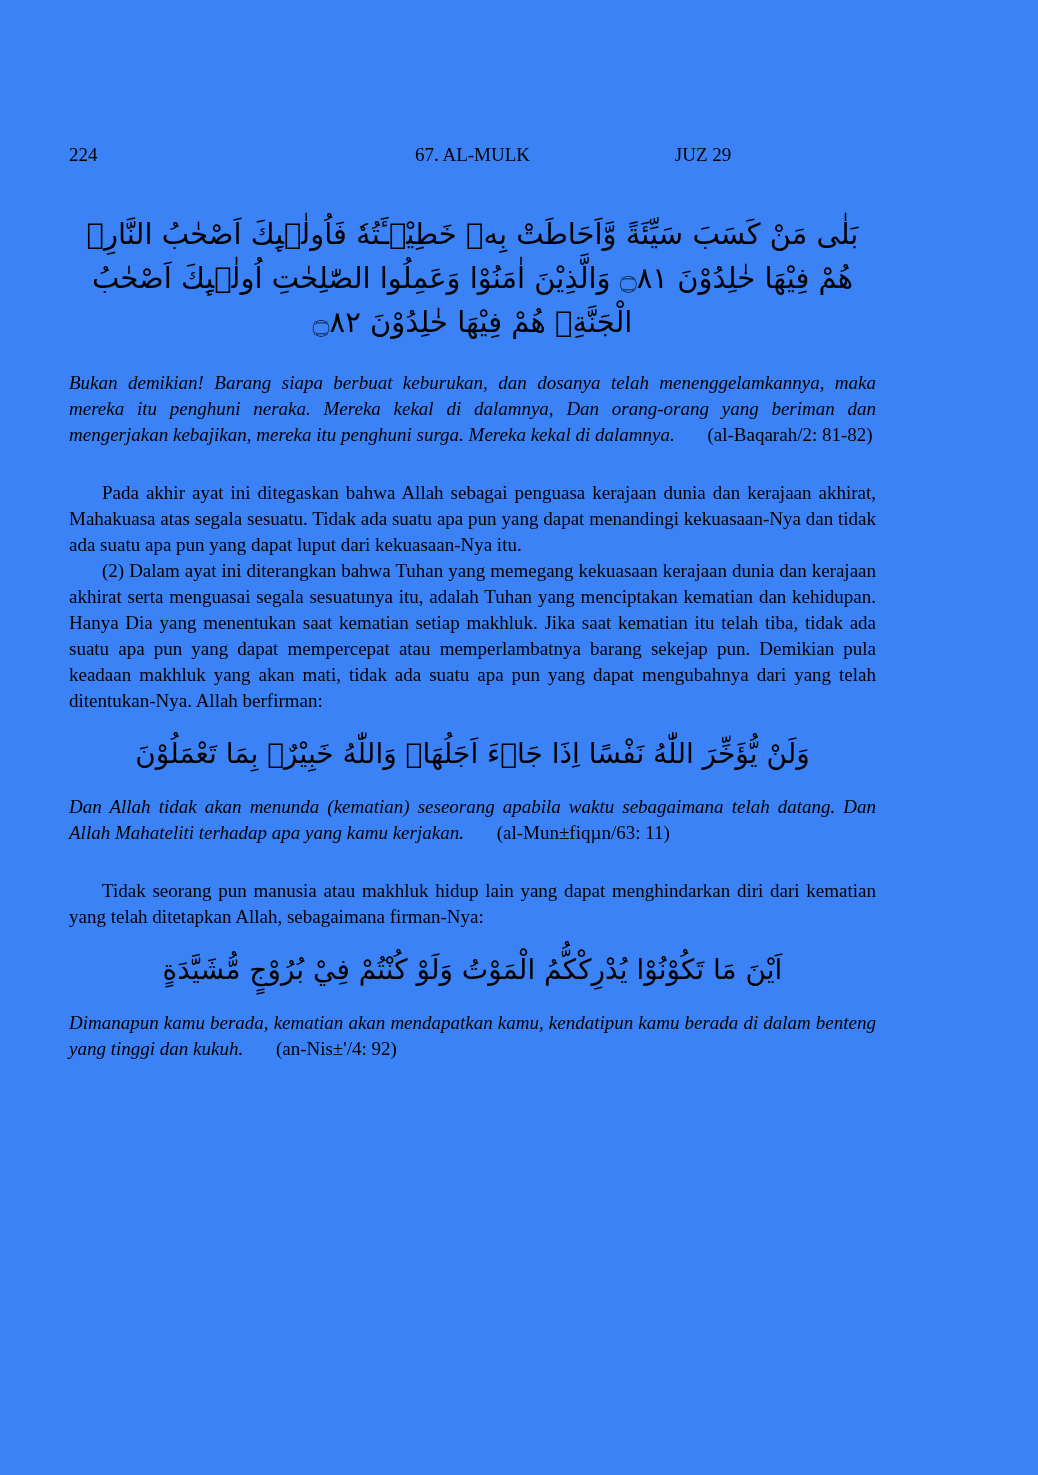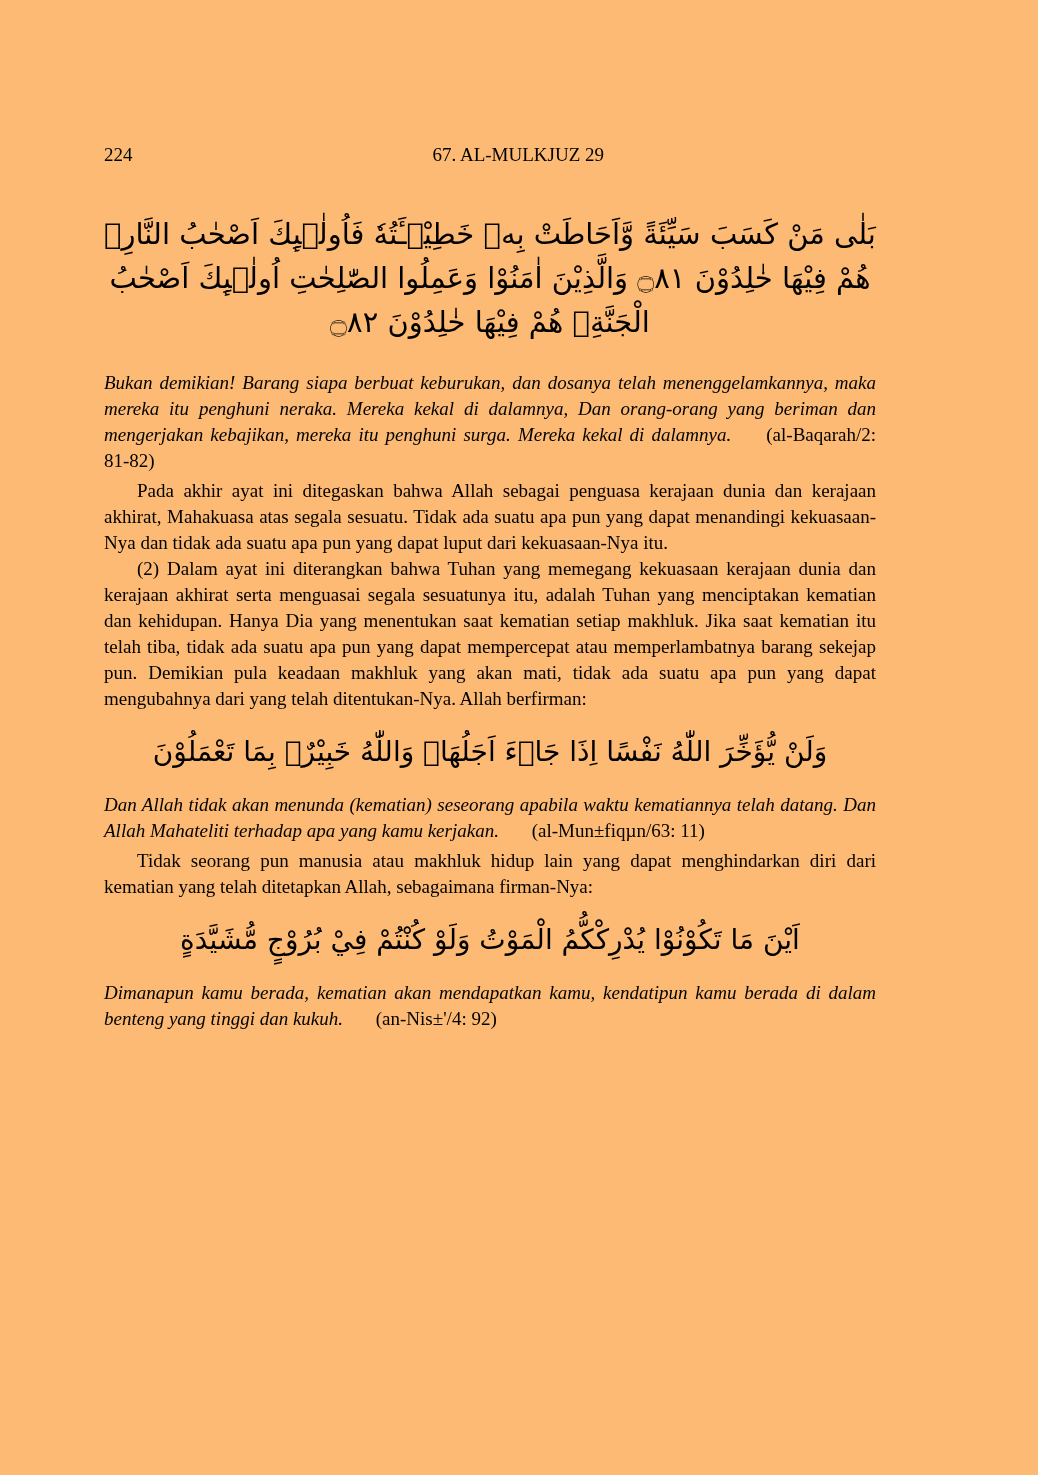--- a/index.html
+++ b/index.html
@@ -1,38 +1,38 @@
 <!DOCTYPE html>
 <html><head>
 <meta charset="utf-8">
 <style>
   html, body { margin: 0; padding: 0; background: #ffffff; }
   .page {
     position: relative;
     width: 1038px;
     height: 1475px;
     margin: 0 auto;
-    background: #fdba74;
+    background: #3b82f6;
     color: #000000;
     box-sizing: border-box;
-    padding: 142px 162px 40px 104px;
+    padding: 142px 162px 40px 69px;
     font-family: "Liberation Serif", serif;
     font-size: 19px;
     line-height: 26px;
     overflow: hidden;
   }
   .page-header {
     display: grid;
     grid-template-columns: 1fr auto 1fr;
     align-items: baseline;
     margin-bottom: 44px;
   }
   .page-header .left  { text-align: left; }
   .page-header .mid   { text-align: right; }
-  .page-header .right { text-align: left; }
+  .page-header .right { text-align: center; }
 
   .arabic {
     direction: rtl;
     unicode-bidi: isolate;
     font-family: "DejaVu Sans", sans-serif;
     text-align: center;
     color: #000;
   }
   .arabic.big {
     font-size: 29px;
@@ -46,21 +46,21 @@
   }
 
   p.translation {
     margin: 0 0 0 0;
     font-style: italic;
     text-align: justify;
   }
   p.translation .ref { font-style: normal; margin-left: 28px; }
 
   p.body-para {
-    margin: 4px 0 0 0;
+    margin: 32px 0 0 0;
     text-align: justify;
     text-indent: 33px;
   }
   p.body-para.cont { margin-top: 0; }
 </style>
 </head>
 <body>
 
 <div class="page">
 
@@ -77,21 +77,21 @@
     <span class="ref">(al-Baqarah/2: 81-82)</span>
   </p>
 
   <p class="body-para">Pada akhir ayat ini ditegaskan bahwa Allah sebagai penguasa kerajaan dunia dan kerajaan akhirat, Mahakuasa atas segala sesuatu. Tidak ada suatu apa pun yang dapat menandingi kekuasaan-Nya dan tidak ada suatu apa pun yang dapat luput dari kekuasaan-Nya itu.</p>
 
   <p class="body-para cont">(2) Dalam ayat ini diterangkan bahwa Tuhan yang memegang kekuasaan kerajaan dunia dan kerajaan akhirat serta menguasai segala sesuatunya itu, adalah Tuhan yang menciptakan kematian dan kehidupan. Hanya Dia yang menentukan saat kematian setiap makhluk. Jika saat kematian itu telah tiba, tidak ada suatu apa pun yang dapat mempercepat atau memperlambatnya barang sekejap pun. Demikian pula keadaan makhluk yang akan mati, tidak ada suatu apa pun yang dapat mengubahnya dari yang telah ditentukan-Nya. Allah berfirman:</p>
 
   <div class="arabic inline" dir="rtl">وَلَنْ يُّؤَخِّرَ اللّٰهُ نَفْسًا اِذَا جَاۤءَ اَجَلُهَاۗ وَاللّٰهُ خَبِيْرٌۢ بِمَا تَعْمَلُوْنَ</div>
 
   <p class="translation">
-    <span>Dan Allah tidak akan menunda (kematian) seseorang apabila waktu kematiannya telah datang. Dan Allah Mahateliti terhadap apa yang kamu kerjakan.</span>
+    <span>Dan Allah tidak akan menunda (kematian) seseorang apabila waktu sebagaimana telah datang. Dan Allah Mahateliti terhadap apa yang kamu kerjakan.</span>
     <span class="ref">(al-Mun±fiqµn/63: 11)</span>
   </p>
 
   <p class="body-para">Tidak seorang pun manusia atau makhluk hidup lain yang dapat menghindarkan diri dari kematian yang telah ditetapkan Allah, sebagaimana firman-Nya:</p>
 
   <div class="arabic inline" dir="rtl">اَيْنَ مَا تَكُوْنُوْا يُدْرِكْكُّمُ الْمَوْتُ وَلَوْ كُنْتُمْ فِيْ بُرُوْجٍ مُّشَيَّدَةٍ</div>
 
   <p class="translation">
     <span>Dimanapun kamu berada, kematian akan mendapatkan kamu, kendatipun kamu berada di dalam benteng yang tinggi dan kukuh.</span>
     <span class="ref">(an-Nis±'/4: 92)</span>

